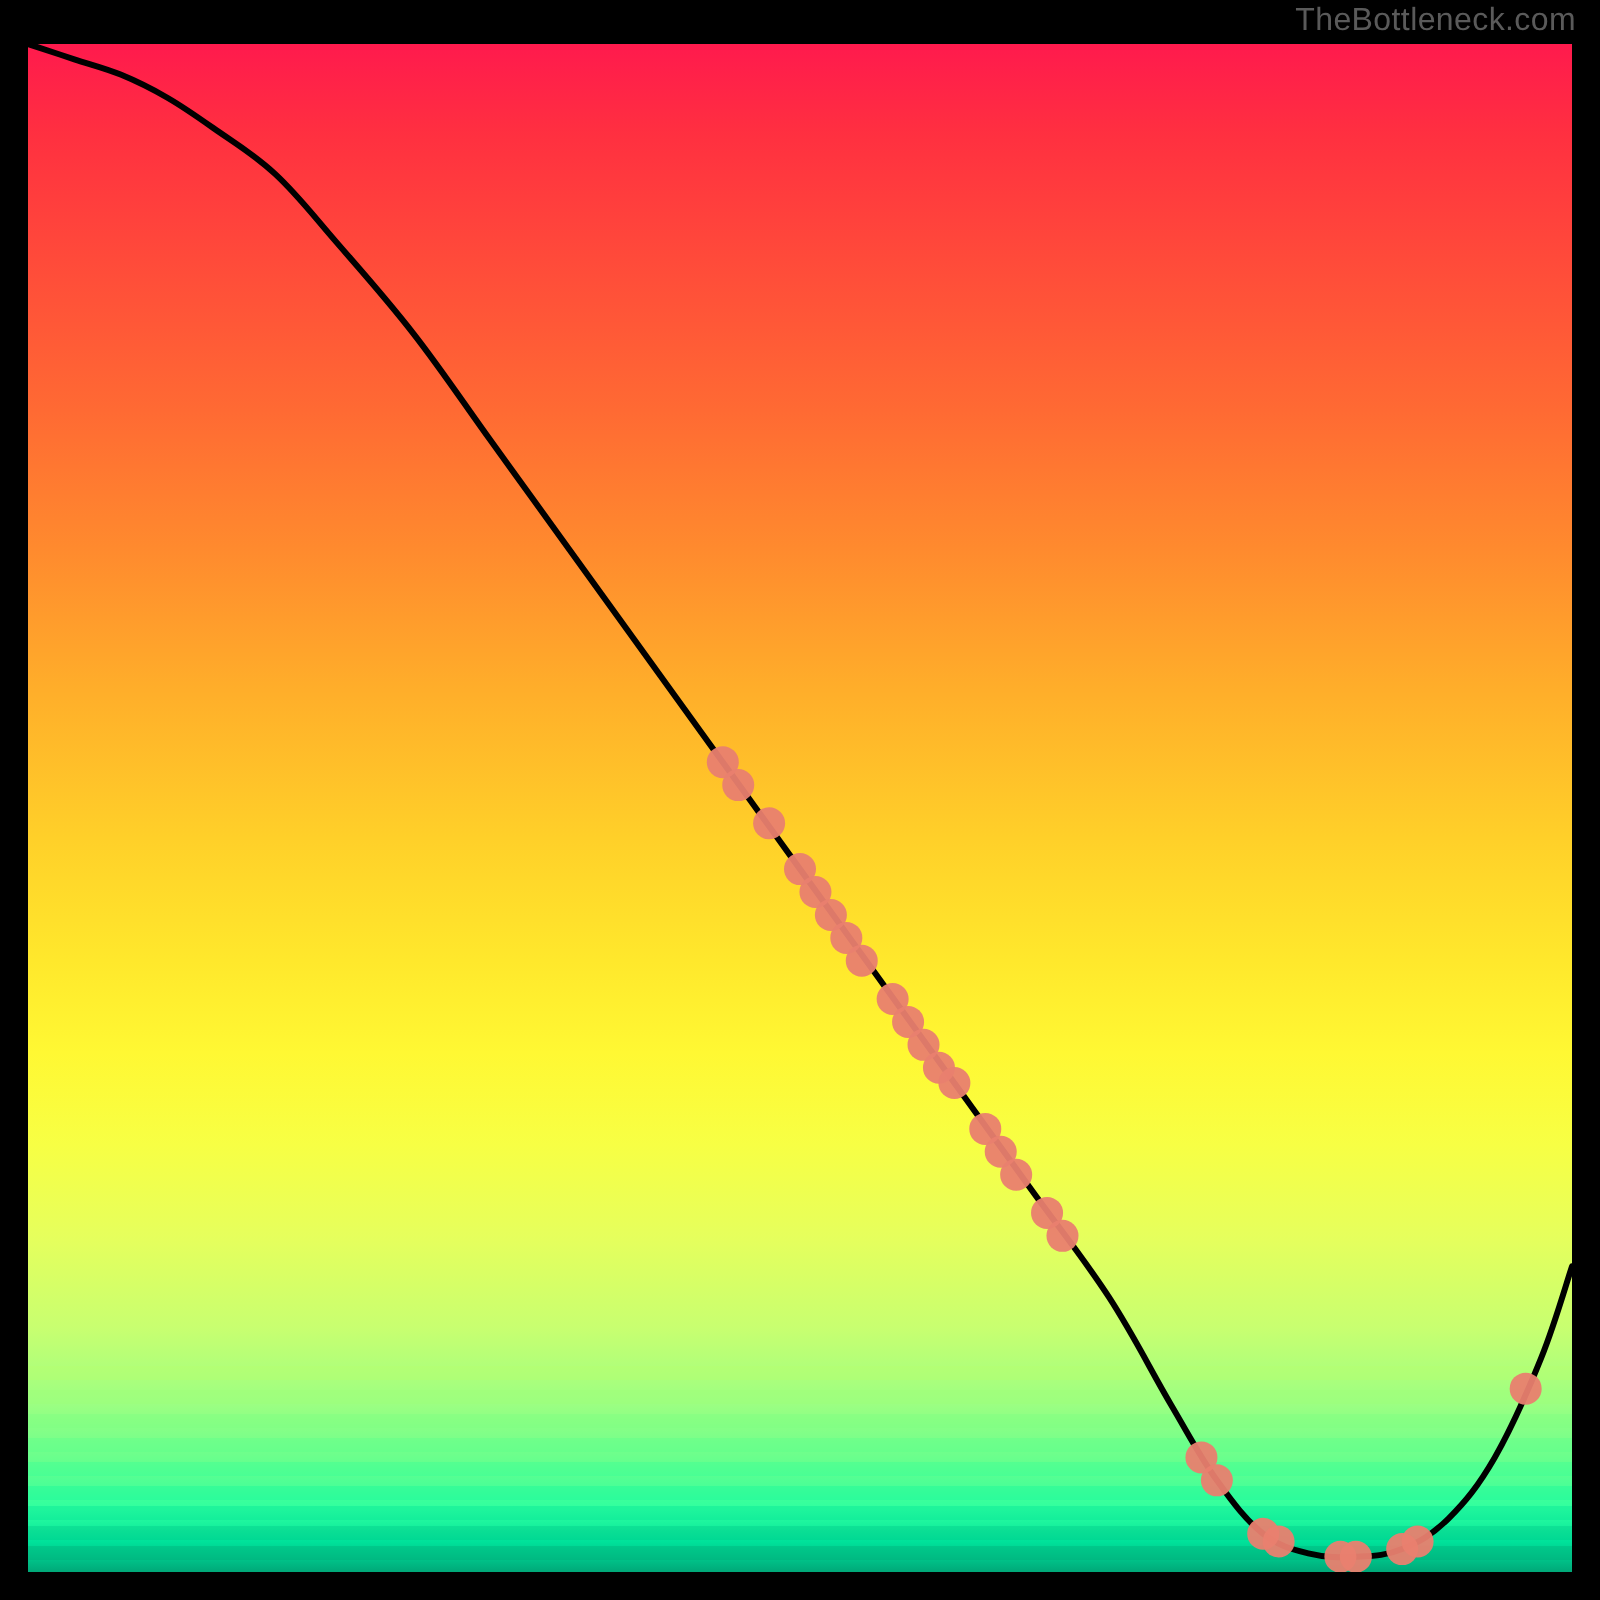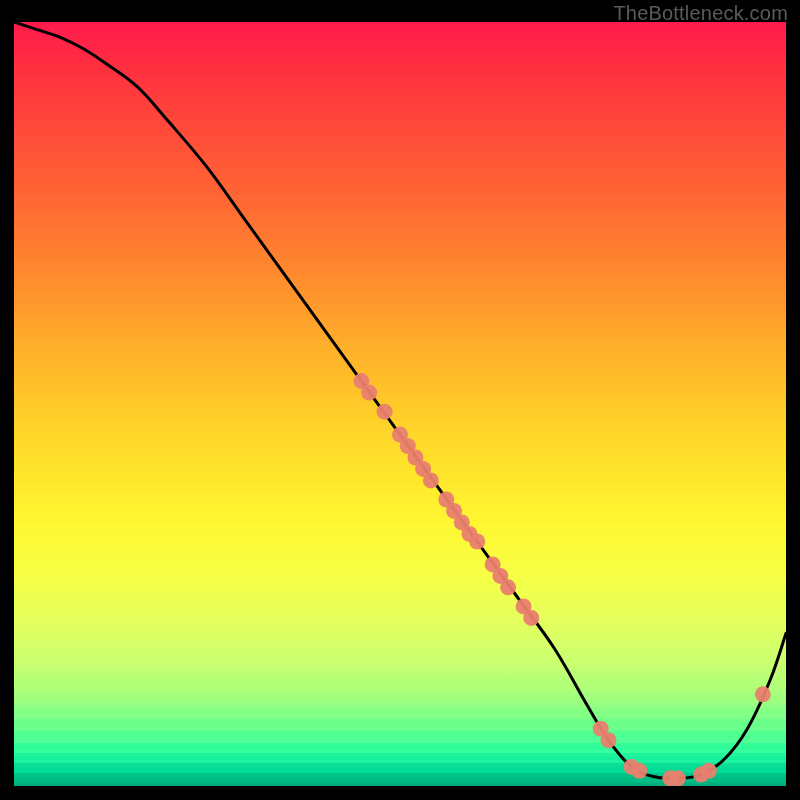--- a/index.html
+++ b/index.html
@@ -50,21 +50,21 @@
     position: absolute;
     left: 0; right: 0;
     height: 7px;
     opacity: 0.35;
   }
   .watermark {
     position: absolute;
     top: 2px;
     right: 12px;
     color: #5a5a5a;
-    font-size: 20px;
+    font-size: 16px;
     font-weight: 500;
     letter-spacing: 0.2px;
     user-select: none;
   }
   svg.curve {
     position: absolute;
     left: 14px;
     top: 22px;
     width: 772px;
     height: 764px;

